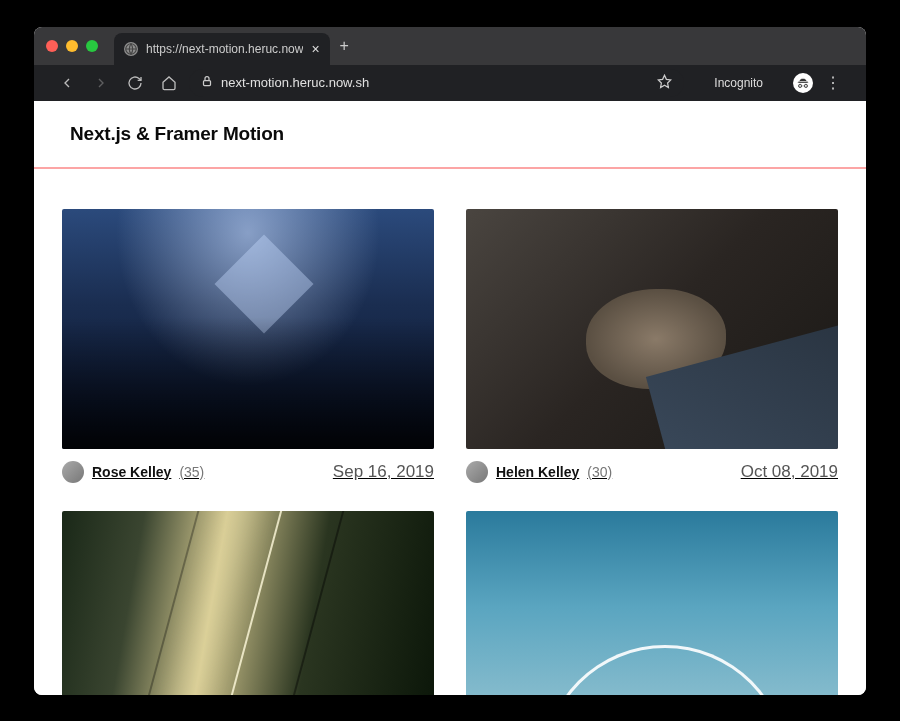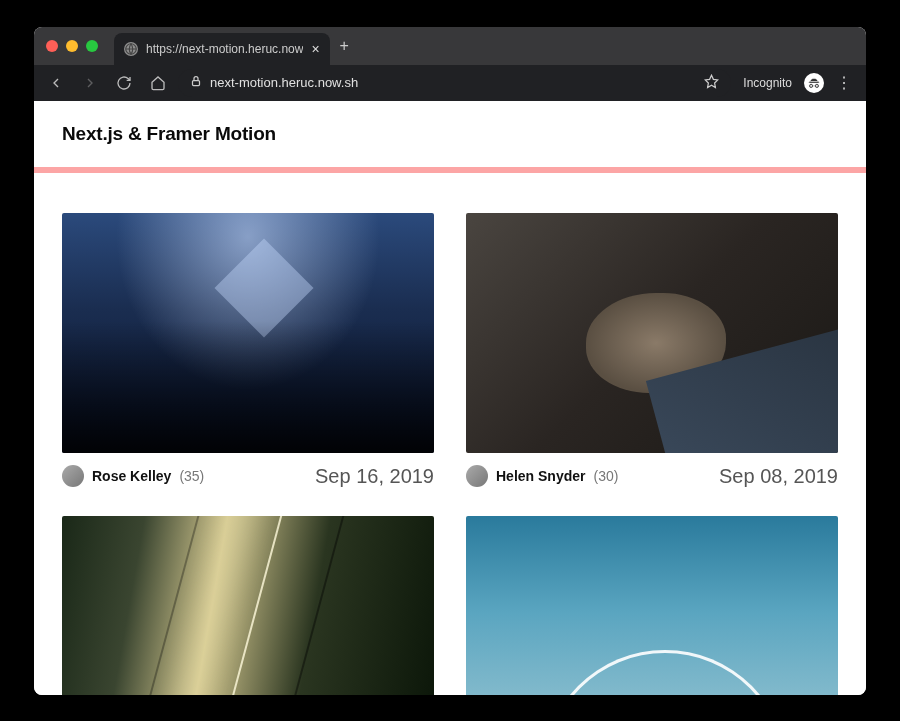--- a/index.html
+++ b/index.html
@@ -96,21 +96,21 @@
       font-size: 16px;
       padding: 0 10px;
       cursor: pointer;
     }
 
     .toolbar {
       background: #202124;
       height: 36px;
       display: flex;
       align-items: center;
-      padding: 0 8px;
+      padding: 0 19px;
       gap: 6px;
       color: #aaa;
     }
     .tool-icon {
       width: 28px;
       height: 28px;
       display: flex;
       align-items: center;
       justify-content: center;
       cursor: pointer;
@@ -126,21 +126,21 @@
       height: 28px;
       display: flex;
       align-items: center;
       padding: 0 12px;
       gap: 8px;
       font-size: 13px;
       color: #e0e0e0;
     }
     .addressbar .lock { color: #ccc; }
     .addressbar .star { margin-left: auto; color: #ccc; }
-    .incognito-label { color: #ddd; font-size: 12px; margin: 0 6px; }
+    .incognito-label { color: #ddd; font-size: 12px; margin: 0 24px; }
     .avatar-icon {
       width: 20px; height: 20px; border-radius: 50%;
       background: #fff; display: flex; align-items: center; justify-content: center;
     }
     .avatar-icon svg { width: 14px; height: 14px; }
     .menu-icon { color: #ccc; padding: 0 6px; font-size: 16px; cursor: pointer; }
 
     .content {
       flex: 1;
       overflow-y: auto;
@@ -152,22 +152,22 @@
     .content::-webkit-scrollbar-track {
         background: #fafafa;
     }
     .content::-webkit-scrollbar-thumb {
         background: #c7c7c7;
         border-radius: 10px;
         border: 3px solid #fafafa;
     }
 
     .page-header {
-      padding: 22px 28px;
-      border-bottom: 6px solid #fca5a5;
+      padding: 22px 36px;
+      border-bottom: 2px solid #fca5a5;
     }
     .page-title {
       font-size: 19px;
       font-weight: 800;
       letter-spacing: -0.2px;
       color: #0a0a0a;
     }
     .gallery {
       padding: 40px 28px 0 28px;
       display: grid;
@@ -252,39 +252,40 @@
       border-radius: 50%;
       bottom: -140px; right: 50px;
       background: radial-gradient(circle, transparent 82%, rgba(255,255,255,0.6) 83%, transparent 84%);
     }
 
     .card-meta {
       display: flex;
       align-items: center;
       gap: 8px;
       font-size: 14px;
+      text-decoration: underline;
     }
     .author-avatar {
       width: 22px;
       height: 22px;
       border-radius: 50%;
       background: linear-gradient(135deg, #aaa, #777);
     }
     .author-name {
       font-weight: 700;
       color: #111;
     }
     .likes {
       color: #777;
       font-weight: 500;
     }
     .date {
       margin-left: auto;
       color: #555;
-      font-size: 20px;
+      font-size: 17px;
     }
   </style>
 </head>
 <body>
 
 <div class="window">
   <div class="titlebar">
     <div class="traffic-lights">
       <div class="dot red"></div>
       <div class="dot yellow"></div>
@@ -368,23 +369,23 @@
           <span class="author-name">Rose Kelley</span>
           <span class="likes">(35)</span>
           <span class="date">Sep 16, 2019</span>
         </div>
       </div>
 
       <div class="card">
         <div class="card-image thumb-kitten" title="Kitten sleeping in hands"></div>
         <div class="card-meta">
           <div class="author-avatar"></div>
-          <span class="author-name">Helen Snyder</span>
+          <span class="author-name">Helen Kelley</span>
           <span class="likes">(30)</span>
-          <span class="date">Sep 08, 2019</span>
+          <span class="date">Oct 08, 2019</span>
         </div>
       </div>
 
       <div class="card">
         <div class="card-image thumb-forest" title="Sunlight through forest trees"></div>
       </div>
 
       <div class="card">
         <div class="card-image thumb-ferris" title="Ferris wheel against blue sky"></div>
       </div>

